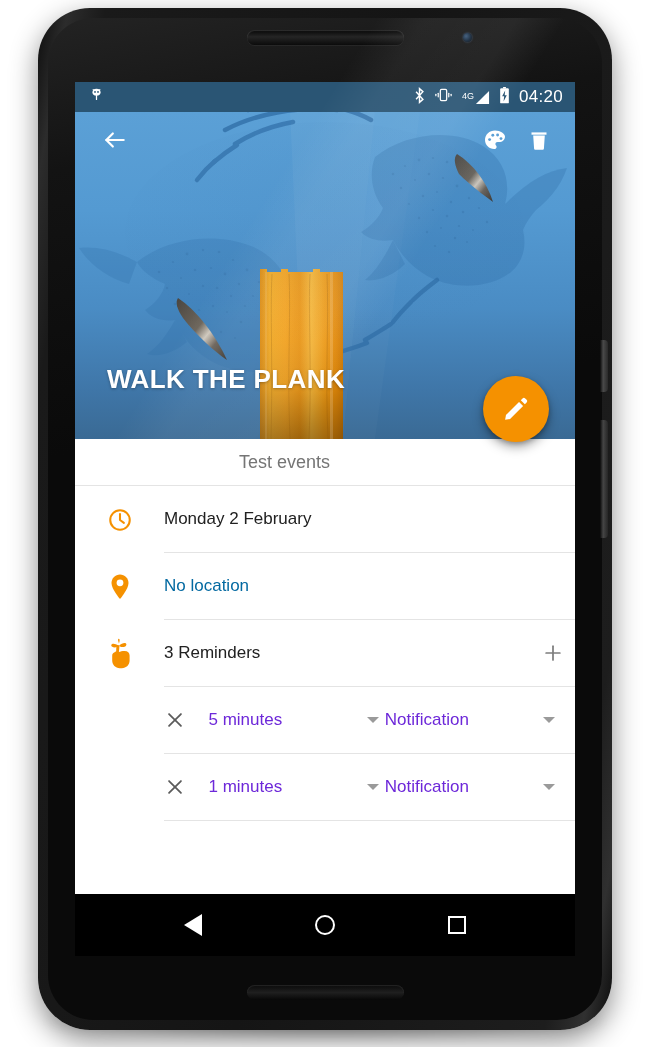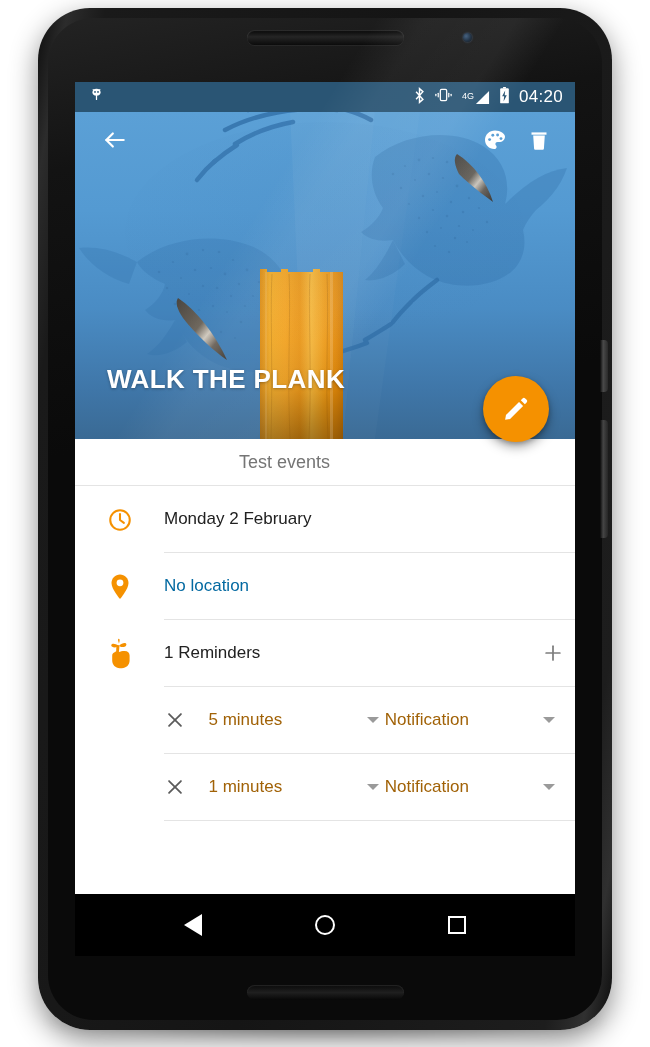--- a/index.html
+++ b/index.html
@@ -164,21 +164,21 @@
     margin-left: 89px; min-height: 67px;
     border-bottom: 1px solid #e4e4e4; padding-right: 14px;
   }
   .rem-x { width: 46px; display: flex; align-items: center; justify-content: flex-start; cursor: pointer; }
   .spinner {
     display: flex; align-items: center; cursor: pointer;
     padding-right: 6px;
   }
   .spinner-when { width: 182px; }
   .spinner-kind { width: 182px; justify-content: center; }
-  .spinner-label { font-size: 17px; color: #a16207; }
+  .spinner-label { font-size: 17px; color: #6d28d9; }
   .caret { margin-left: auto; width: 0; height: 0;
     border-left: 6px solid transparent; border-right: 6px solid transparent;
     border-top: 6px solid #9a9a9a; }
 
   
   .navbar {
     position: absolute; left: 0; bottom: 0; width: 100%; height: 62px;
     background: #000000; display: flex; align-items: center;
     justify-content: space-around; padding: 0 52px;
   }
@@ -499,21 +499,21 @@
                      C7.2 16.2 7.9 15.2 9.2 14.6 Z"></path>
             <path d="M13.2 7.6 C11.4 6.2 9.2 5.4 7.6 5.8 C6.2 6.2 5.8 7.6 6.8 8.6
                      C8.0 9.8 10.6 9.6 13.0 8.2 Z" fill="#f59100"></path>
             <path d="M14.2 7.6 C16.0 5.8 18.6 4.6 20.2 5.0 C21.6 5.4 21.8 6.8 20.8 8.0
                      C19.6 9.4 16.8 9.4 14.4 8.2 Z" fill="#f59100"></path>
             <path d="M13.6 4.2 C13.2 2.6 12.6 1.4 13.4 0.9 C14.2 0.4 14.8 1.4 14.6 3.0
                      C14.5 3.9 14.2 4.8 13.9 5.6 Z" fill="#f59100"></path>
           </svg>
         </div>
         <div class="row-main">
-          <span class="row-text">1 Reminders</span>
+          <span class="row-text">3 Reminders</span>
           <span class="add-btn">
             <svg width="22" height="22" viewBox="0 0 24 24" stroke="#7d7d7d" stroke-width="1.9" stroke-linecap="round">
               <line x1="12" y1="4.5" x2="12" y2="19.5"></line>
               <line x1="4.5" y1="12" x2="19.5" y2="12"></line>
             </svg>
           </span>
         </div>
       </div>
 
       <div class="rem-row">

